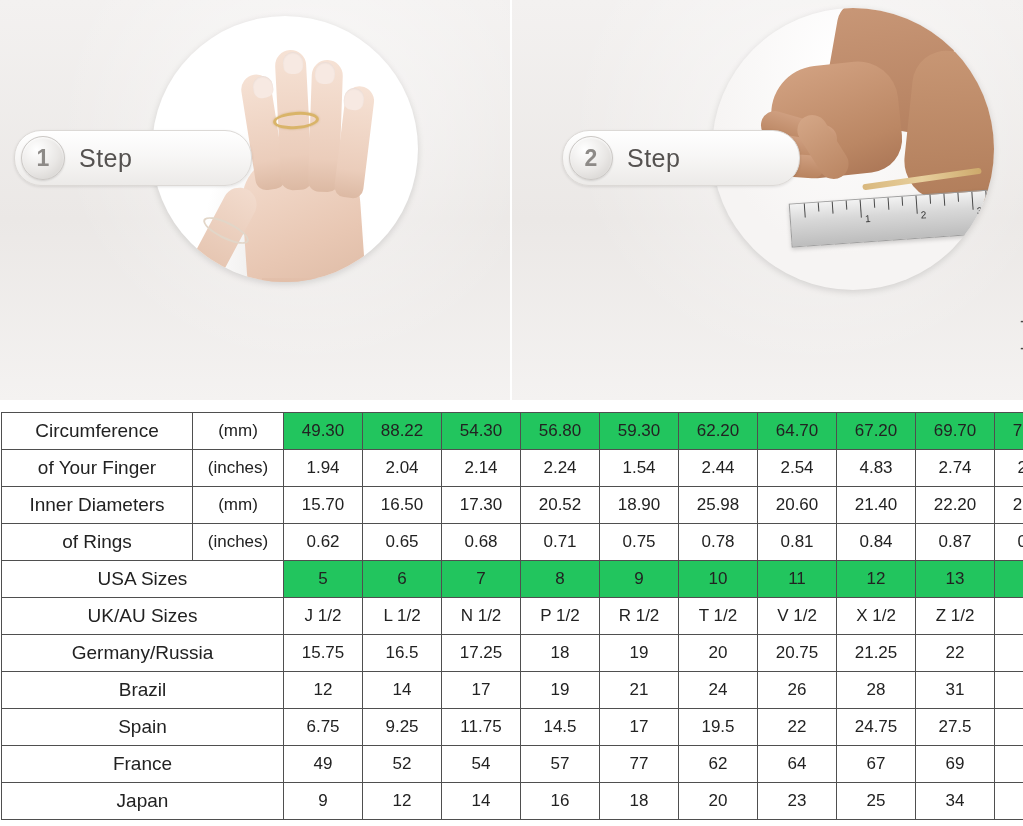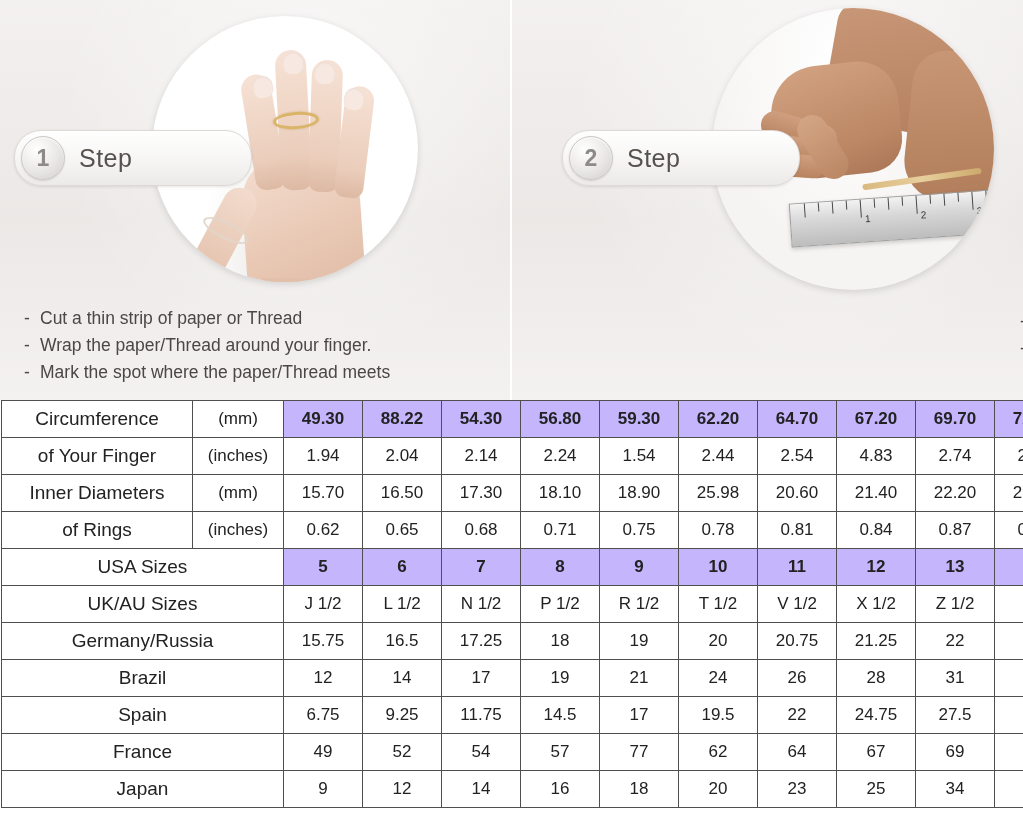--- a/index.html
+++ b/index.html
@@ -262,21 +262,21 @@
     line-height: 27px;
     white-space: nowrap;
   }
   .bullet .dash { display: inline-block; width: 16px; color: #4a4745; }
 
   
   .table-wrap {
     width: 1023px;
     height: 426px;
     box-sizing: border-box;
-    padding: 0 1px;
+    padding: 12px 1px;
   }
   table.size-table {
     border-collapse: collapse;
     width: 1021px;
     table-layout: fixed;
     font-size: 17px;
     color: #222;
   }
   table.size-table td {
     border: 1px solid #4f4f4f;
@@ -295,22 +295,21 @@
     text-align: left;
     padding-left: 8px;
     font-size: 19px;
   }
   td.unit {
     width: 86px;
     text-align: center;
     font-size: 17px;
   }
   td.shaded {
-    background: #c4b5fd;
-    font-weight: bold;
+    background: #22c55e;
   }
   td.val { width: 74px; }
 </style>
 </head>
 <body>
 
 <div class="top-area">
 
   <div class="panel left">
 
@@ -330,25 +329,20 @@
         <div class="thread-wrap"></div>
         <div class="wrist"></div>
       </div>
     </div>
 
     <div class="step-pill">
       <div class="step-num">1</div>
       <div class="step-label">Step</div>
     </div>
 
-    <div class="bullets">
-      <div class="bullet"><span class="dash">-</span><span>Cut a thin strip of paper or Thread</span></div>
-      <div class="bullet"><span class="dash">-</span><span>Wrap the paper/Thread around your finger.</span></div>
-      <div class="bullet"><span class="dash">-</span><span>Mark the spot where the paper/Thread meets</span></div>
-    </div>
   </div>
 
   <div class="panel right">
 
     <div class="photo-circle photo-2" style="left:200px;">
       <div class="hand2">
         <div class="h2-forearm"></div>
         <div class="h2-palm"></div>
         <div class="h2-finger g1"></div>
         <div class="h2-finger g2"></div>
@@ -423,21 +417,21 @@
         <td class="val">2.74</td>
         <td class="val">2.85</td>
       </tr>
 
       <tr>
         <td class="rowlabel">Inner Diameters</td>
         <td class="unit">(mm)</td>
         <td class="val">15.70</td>
         <td class="val">16.50</td>
         <td class="val">17.30</td>
-        <td class="val">18.10</td>
+        <td class="val">20.52</td>
         <td class="val">18.90</td>
         <td class="val">25.98</td>
         <td class="val">20.60</td>
         <td class="val">21.40</td>
         <td class="val">22.20</td>
         <td class="val">23.00</td>
       </tr>
 
       <tr>
         <td class="rowlabel">of Rings</td>

